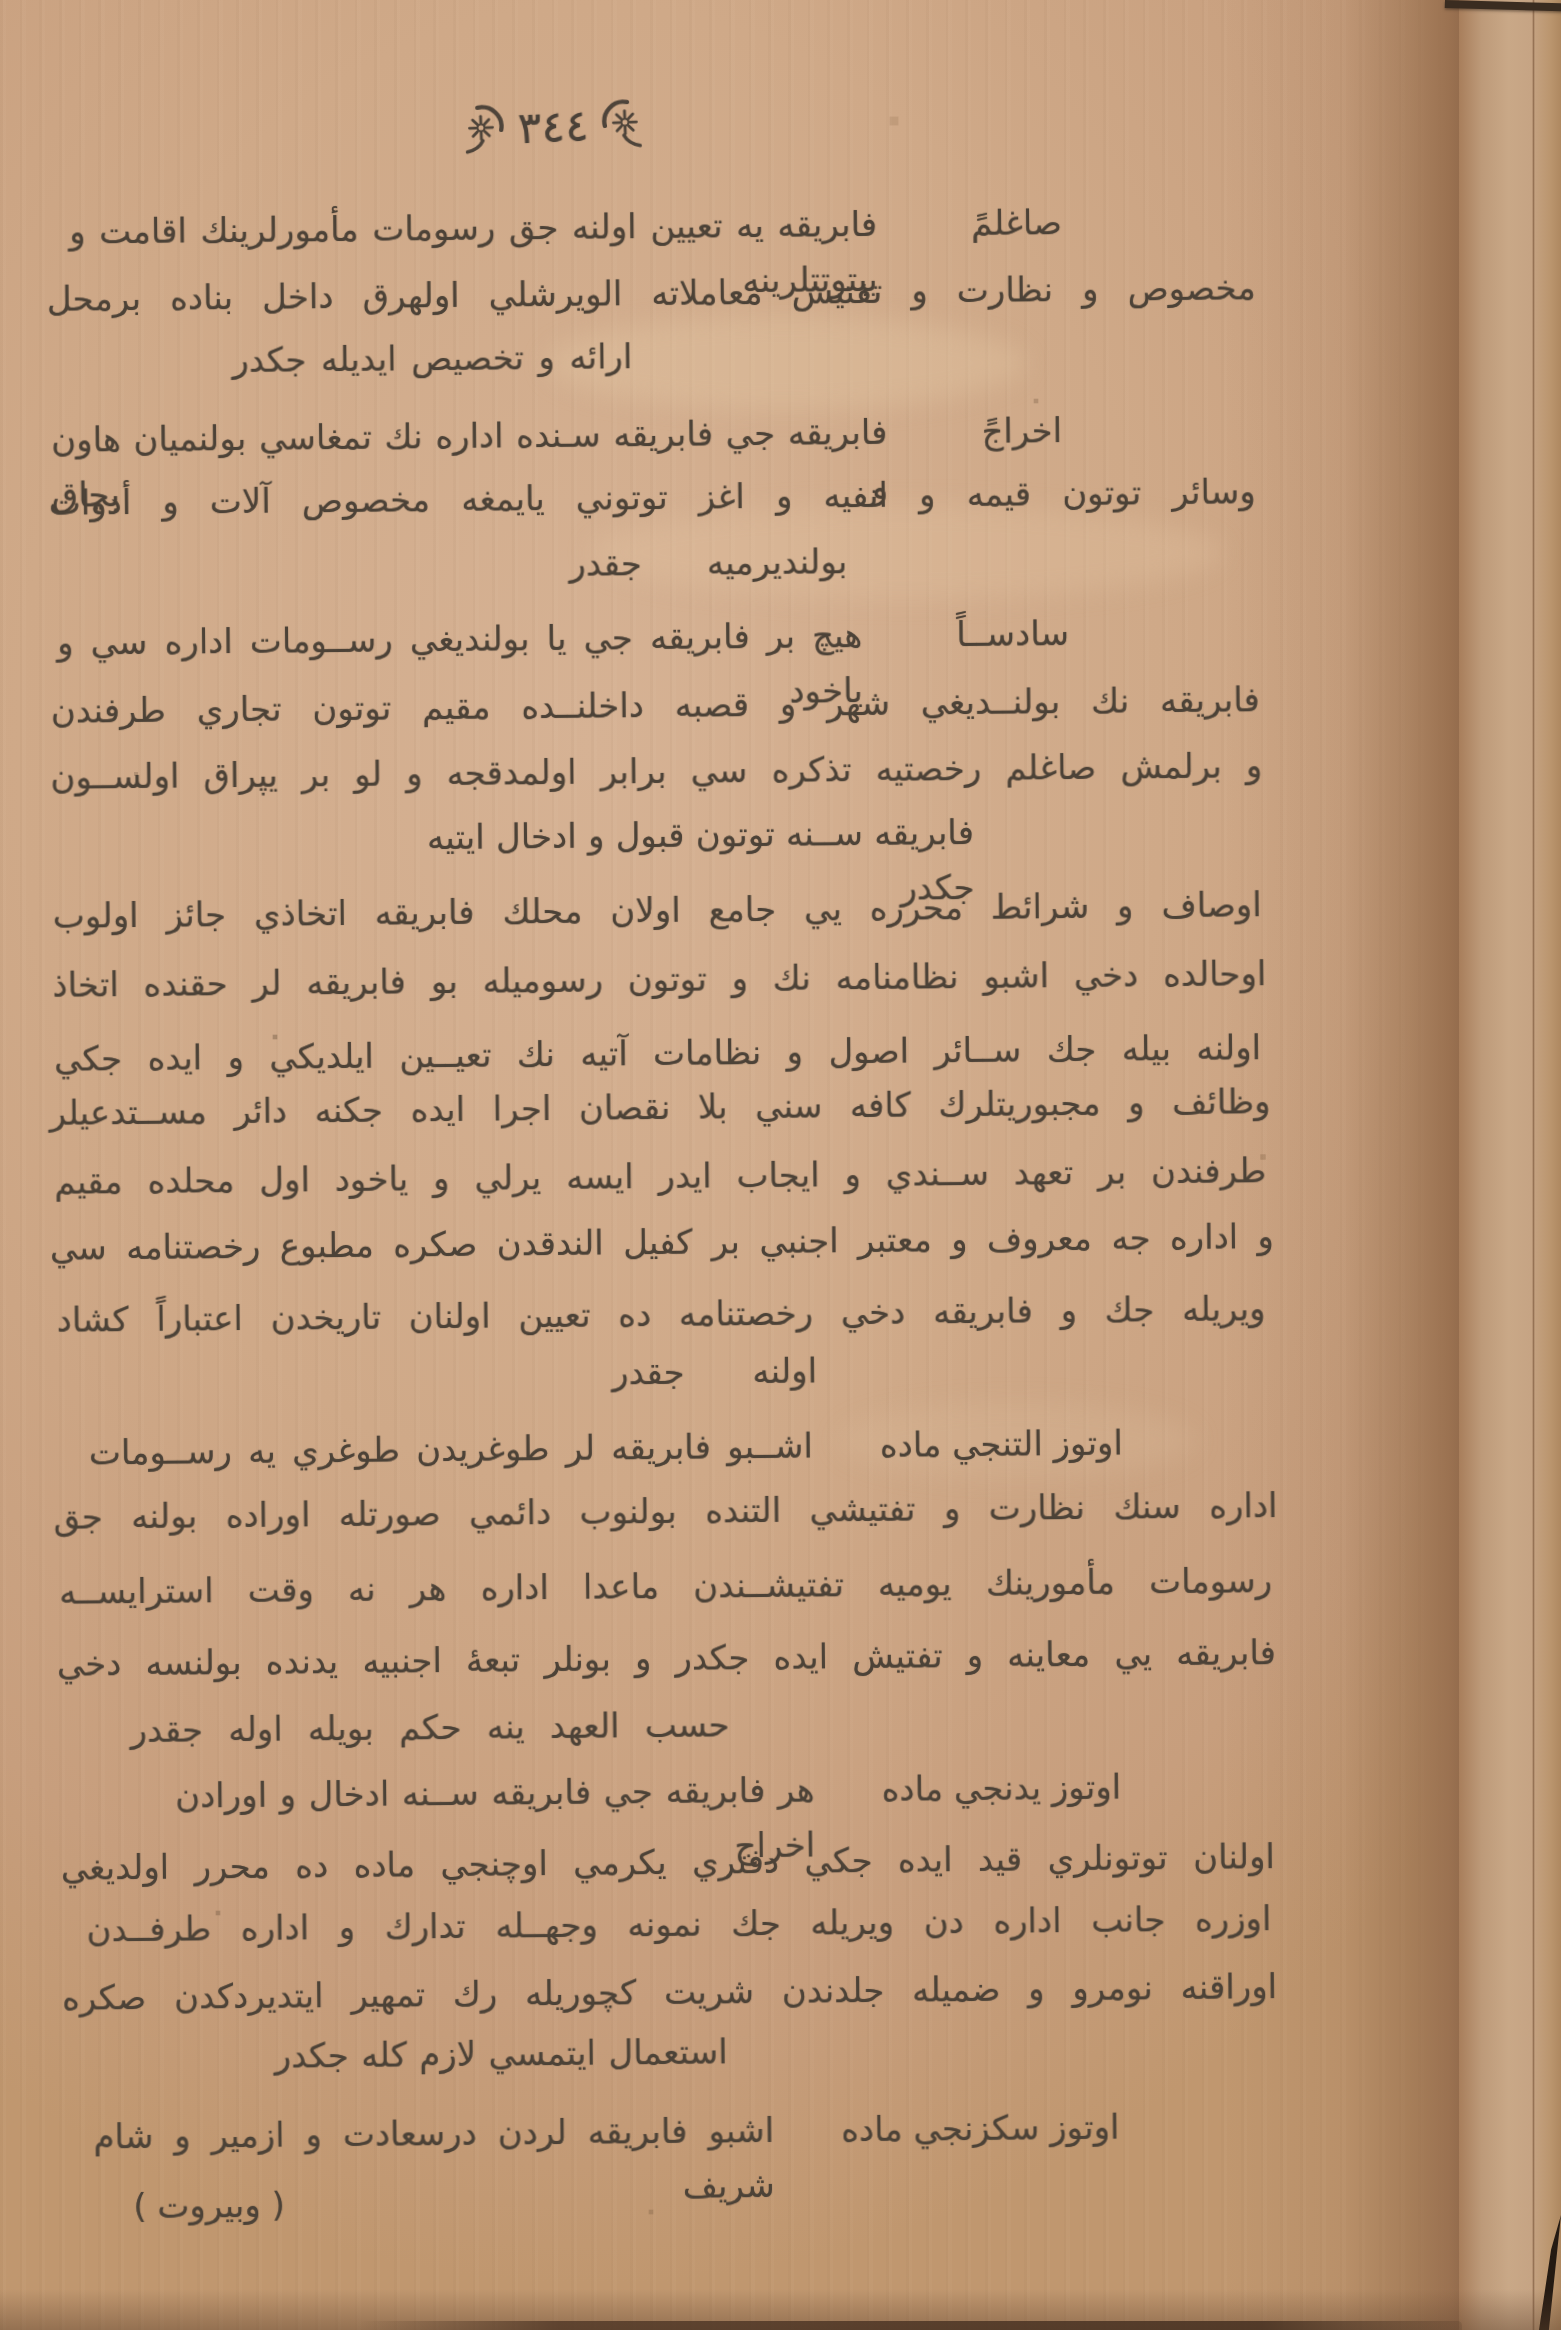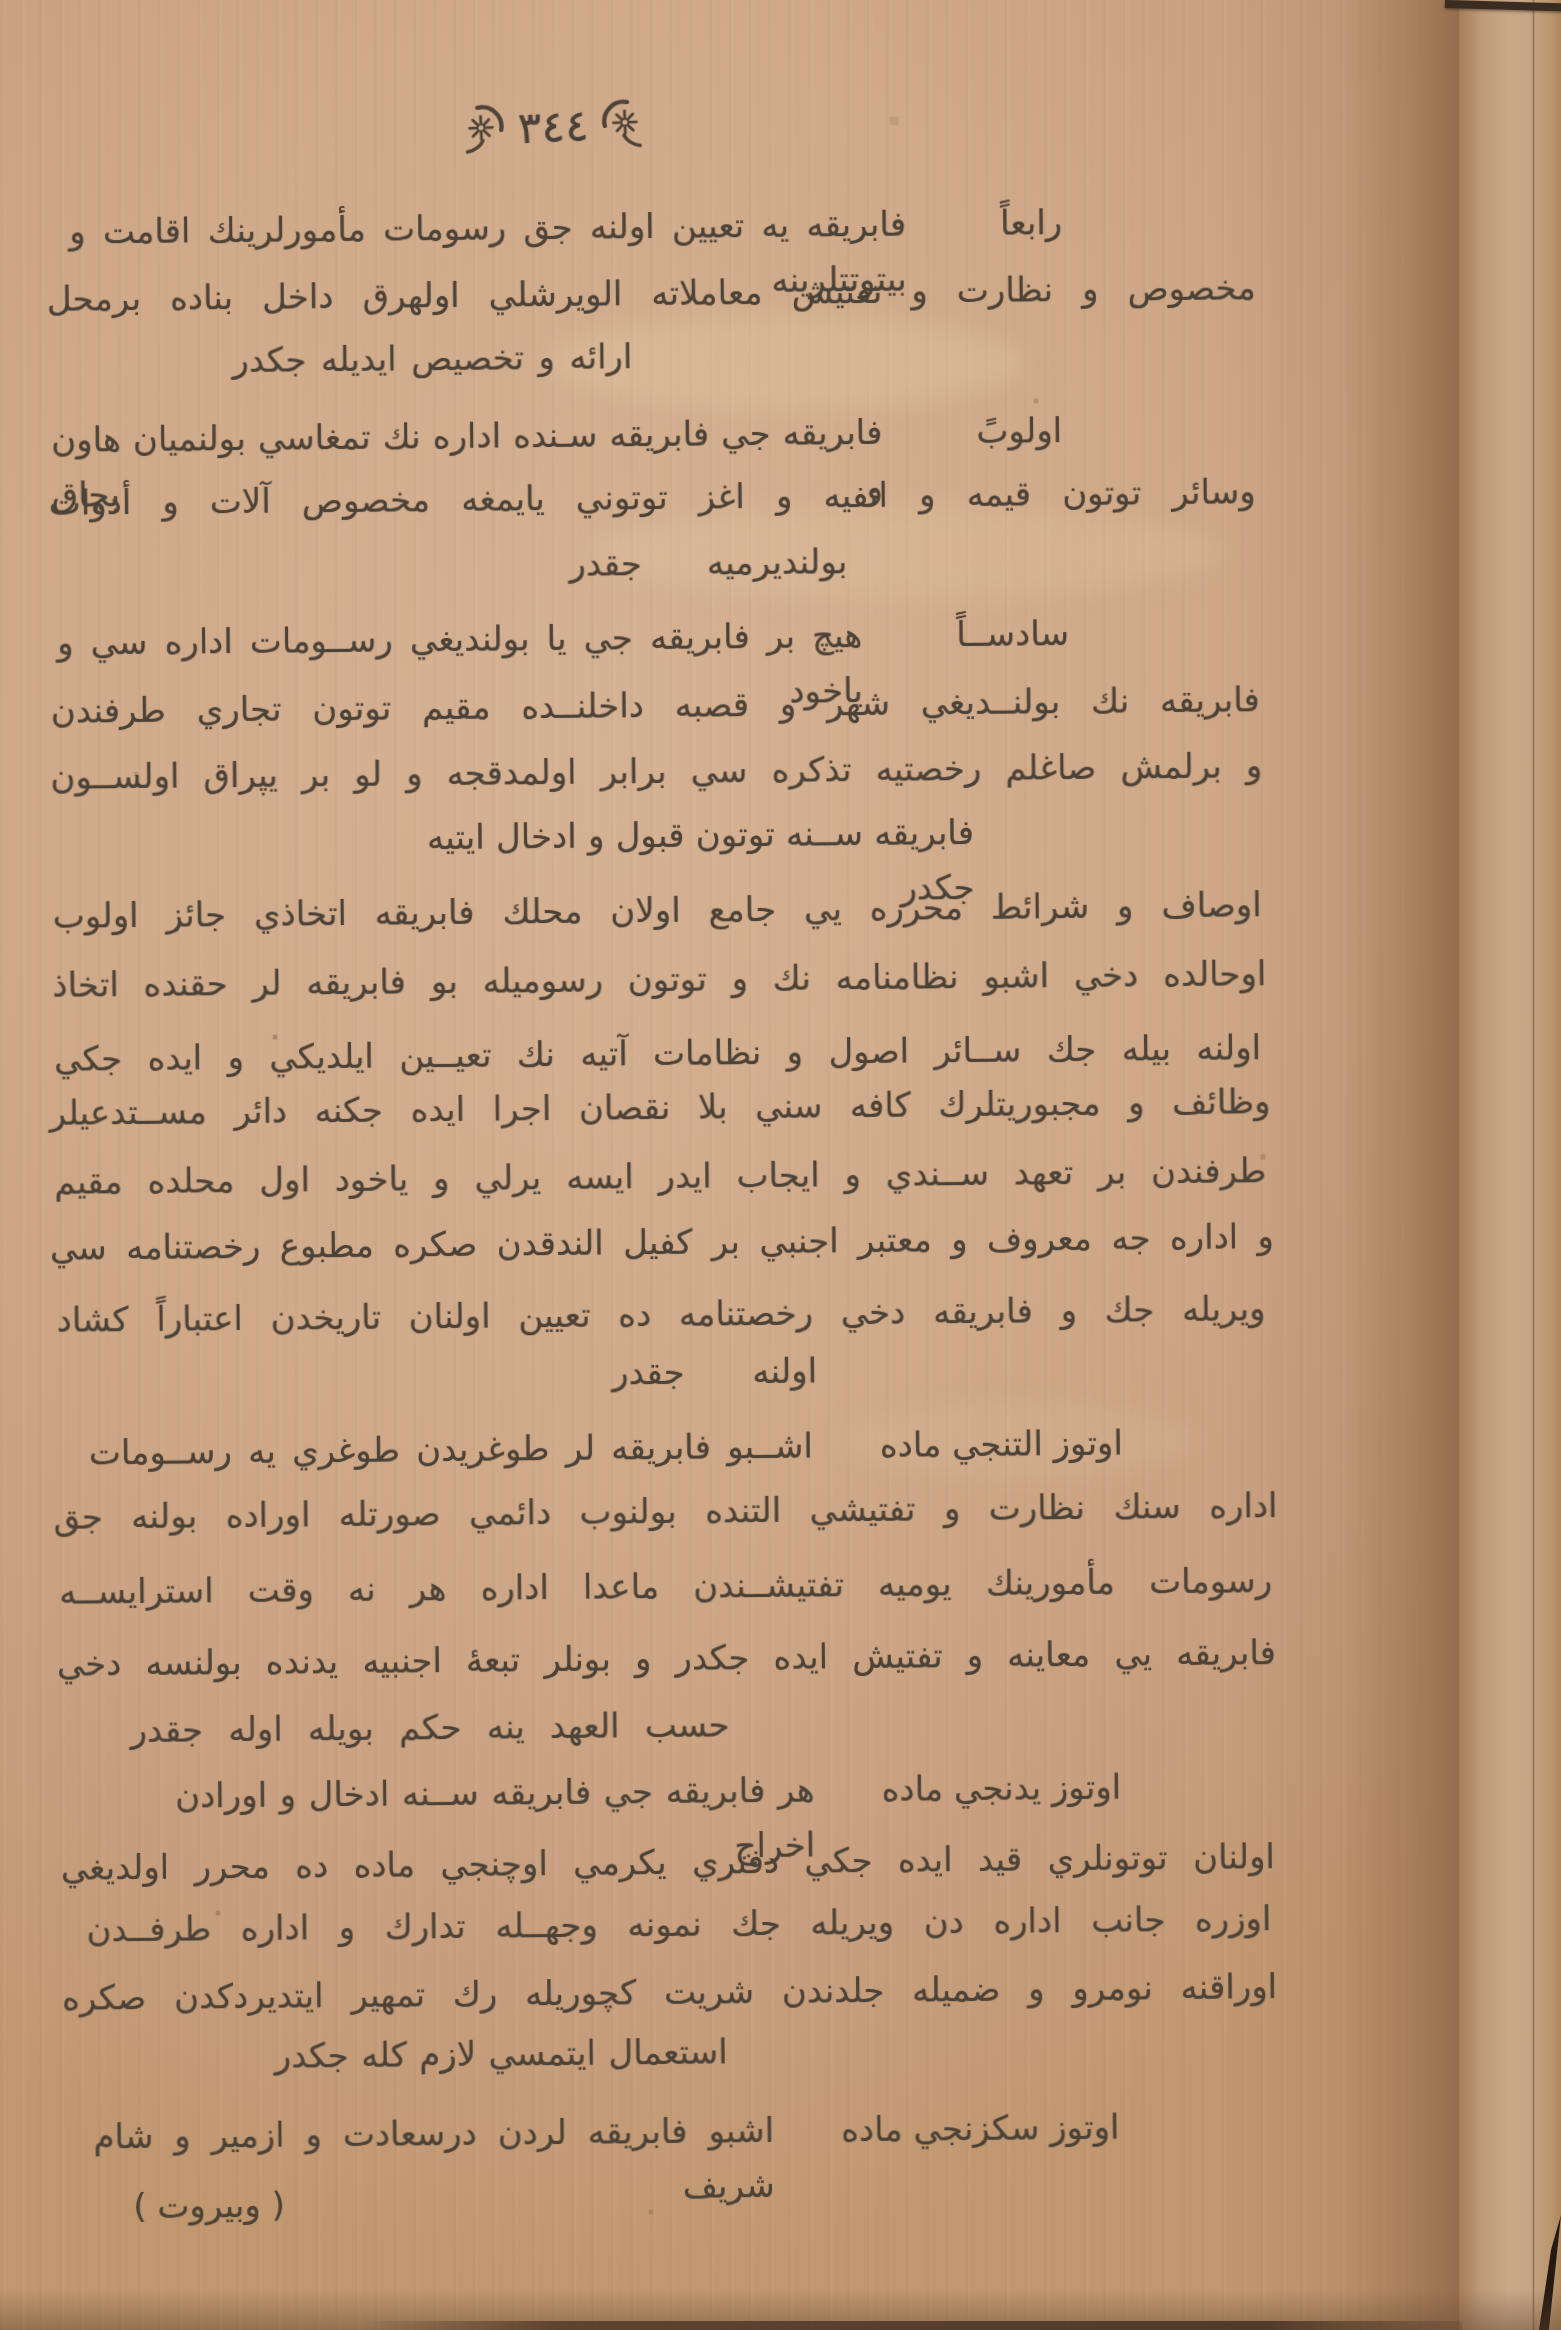--- a/index.html
+++ b/index.html
@@ -197,27 +197,27 @@
         </g>
         <circle r="5" stroke-width="3"></circle>
         <path d="M 4,-28 A 27,27 0 0,0 -28,4" stroke-width="6"></path>
         <path d="M -2,18 C 2,26 10,31 20,33" stroke-width="5"></path>
       </g>
     </svg>
   </div>
 
   <div id="text-block">
       <div class="text-line item ln1">
-        <span class="head">رابعاً</span>
+        <span class="head">صاغلمً</span>
         <span class="body">فابريقه يه تعيين اولنه جق رسومات مأمورلرينك اقامت و بيتوتتلرينه</span>
       </div>
       <div class="text-line full ln2">مخصوص و نظارت و تفتيش معاملاته الويرشلي اولهرق داخل بناده برمحل</div>
       <div class="text-line short ln3">ارائه و تخصيص ايديله جكدر</div>
       <div class="text-line item ln4">
-        <span class="head">اولوبً</span>
+        <span class="head">اخراجً</span>
         <span class="body">فابريقه جي فابريقه سـنده اداره نك تمغاسي بولنميان هاون و بچاق</span>
       </div>
       <div class="text-line full ln5">وسائر توتون قيمه و انفيه و اغز توتوني يايمغه مخصوص آلات و أدوات</div>
       <div class="text-line short ln6">بولنديرميه جقدر</div>
       <div class="text-line item ln7">
         <span class="head">سادســاً</span>
         <span class="body">هيچ بر فابريقه جي يا بولنديغي رســومات اداره سي و ياخود</span>
       </div>
       <div class="text-line full ln8">فابريقه نك بولنــديغي شهر و قصبه داخلنــده مقيم توتون تجاري طرفندن</div>
       <div class="text-line full ln9">و برلمش صاغلم رخصتيه تذكره سي برابر اولمدقجه و لو بر يپراق اولســون</div>

